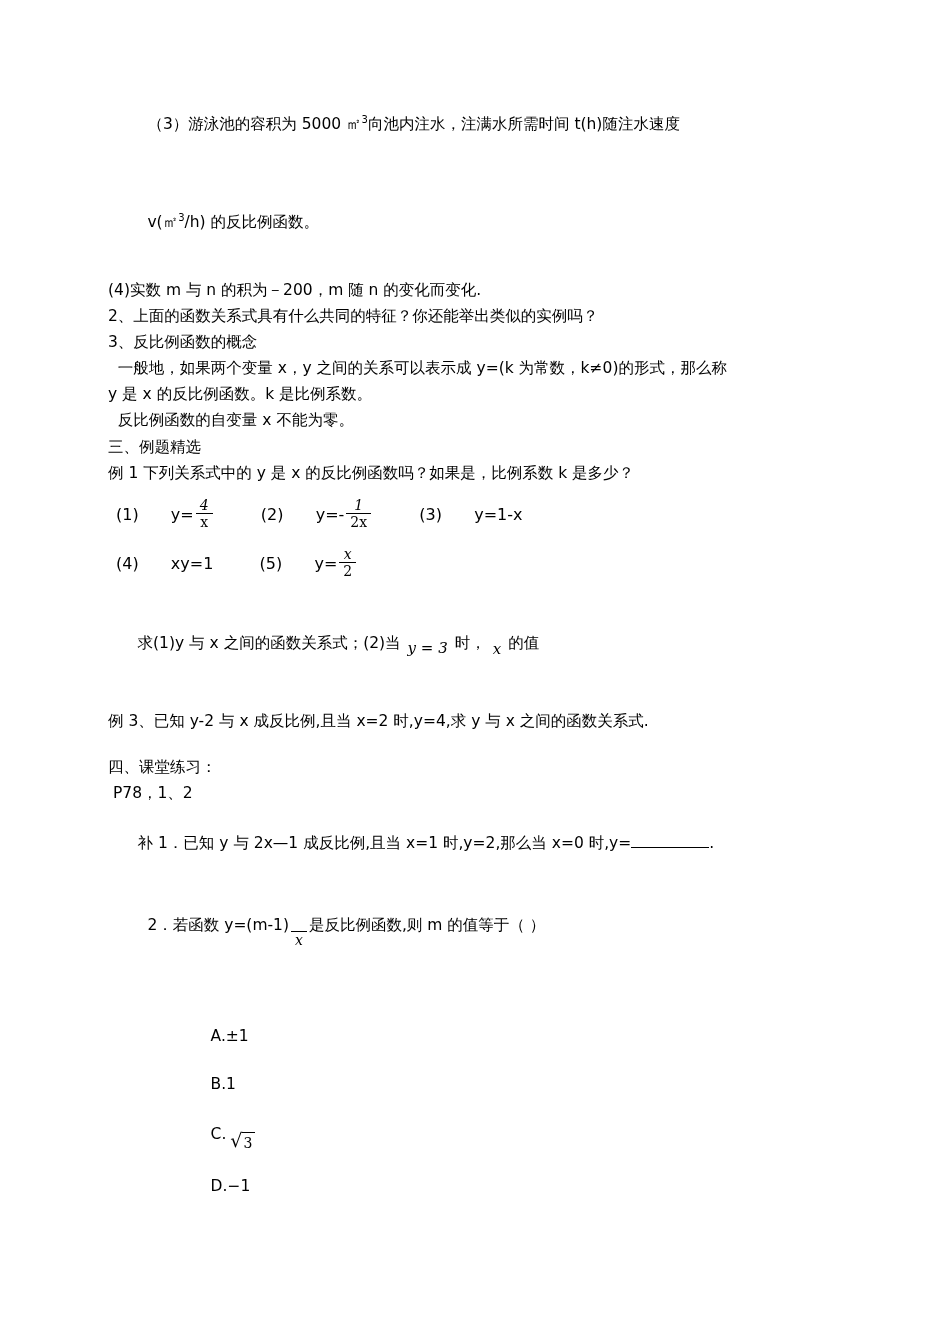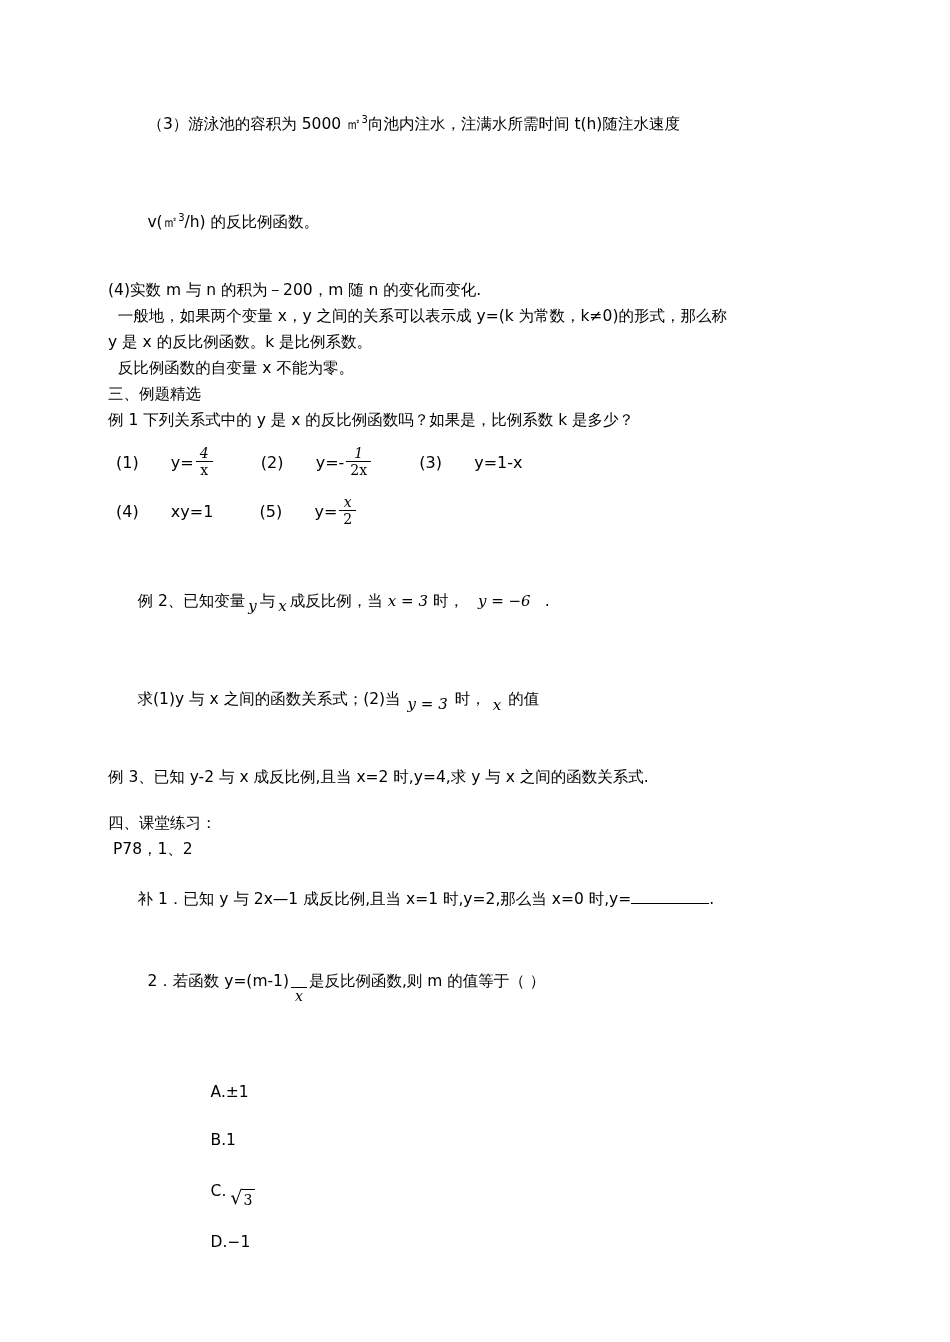--- a/index.html
+++ b/index.html
@@ -118,21 +118,23 @@
       <p class="line" style="margin-bottom:26px;">
         <span>（3）游泳池的容积为 5000 ㎡</span><span class="sup">3</span><span>向池内注水，注满水所需时间 t(h)随注水速度</span>
       </p>
       <p class="line">
         <span>v(㎡</span><span class="sup">3</span><span>/h) 的反比例函数。</span>
       </p>
     </div>
 
     <p class="line" style="margin-top:20px;">(4)实数 m 与 n 的积为－200，m 随 n 的变化而变化.</p>
 
+    <p class="line">2、上面的函数关系式具有什么共同的特征？你还能举出类似的实例吗？</p>
 
+    <p class="line">3、反比例函数的概念</p>
 
     <p class="line">  一般地，如果两个变量 x，y 之间的关系可以表示成 y=(k 为常数，k≠0)的形式，那么称</p>
     <p class="line">y 是 x 的反比例函数。k 是比例系数。</p>
     <p class="line">  反比例函数的自变量 x 不能为零。</p>
 
     <p class="line">三、例题精选</p>
     <p class="line" style="margin-bottom:14px;">例 1 下列关系式中的 y 是 x 的反比例函数吗？如果是，比例系数 k 是多少？</p>
 
     <div class="ex-row" style="margin-left:8px; margin-top:14px;">
       <span>(1)</span>
@@ -151,23 +153,20 @@
     <div class="ex-row" style="margin-left:8px; margin-top:16px;">
       <span>(4)</span>
       <span class="sp-md"></span>
       <span>xy=1</span>
       <span class="sp-lg"></span>
       <span>(5)</span>
       <span class="sp-md"></span>
       <span>y=</span><span class="frac"><span class="num">x</span><span class="bar"></span><span class="den">2</span></span>
     </div>
 
-    <p class="line" style="margin-top:36px;">
-      <span>例 2、已知变量</span><span class="mathbig" style="position:relative; top:5px; padding:0 3px;">y</span><span>与</span><span class="mathbig" style="position:relative; top:5px; padding:0 3px;">x</span><span>成反比例，当</span><span class="mathbig" style="padding:0 5px;">x = 3</span><span>时，</span><span class="mathbig" style="padding:0 14px;">y = −6</span><span>.</span>
-    </p>
 
     <p class="line" style="margin-top:26px;">
       <span>求(1)y 与 x 之间的函数关系式；(2)当</span><span class="mathbig" style="padding:0 7px; position:relative; top:5px;">y = 3</span><span>时，</span><span class="mathbig" style="padding:0 7px; position:relative; top:6px;">x</span><span>的值</span>
     </p>
 
     <p class="line" style="margin-top:30px;">例 3、已知 y-2 与 x 成反比例,且当 x=2 时,y=4,求 y 与 x 之间的函数关系式.</p>
 
     <p class="line" style="margin-top:22px;">四、课堂练习：</p>
     <p class="line"> P78，1、2</p>
 

